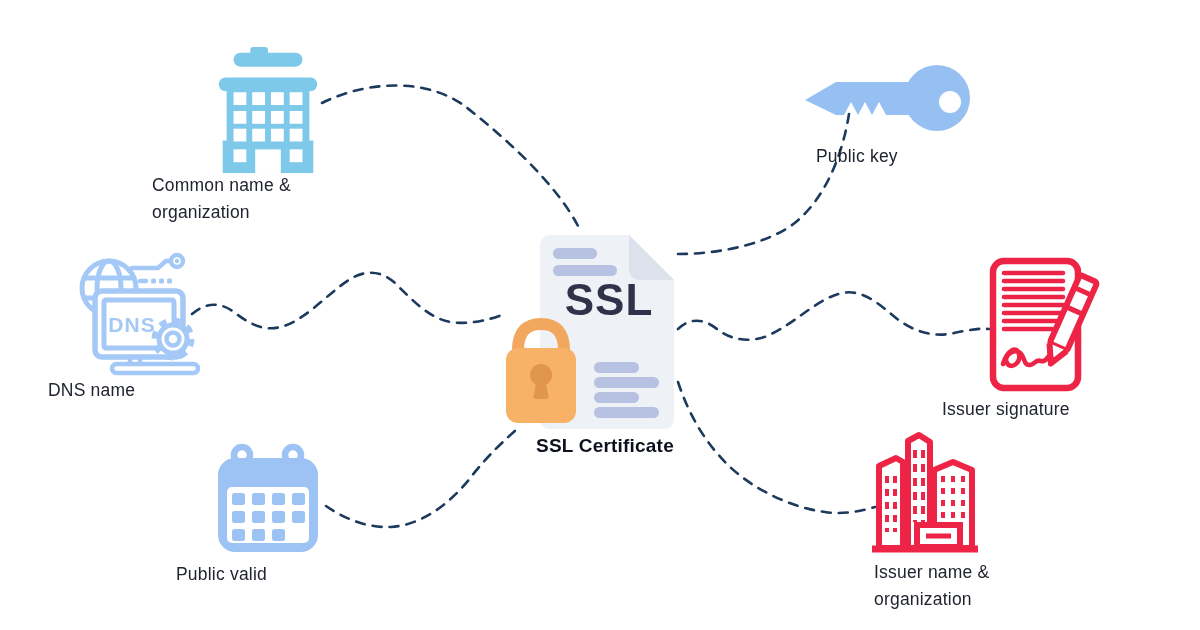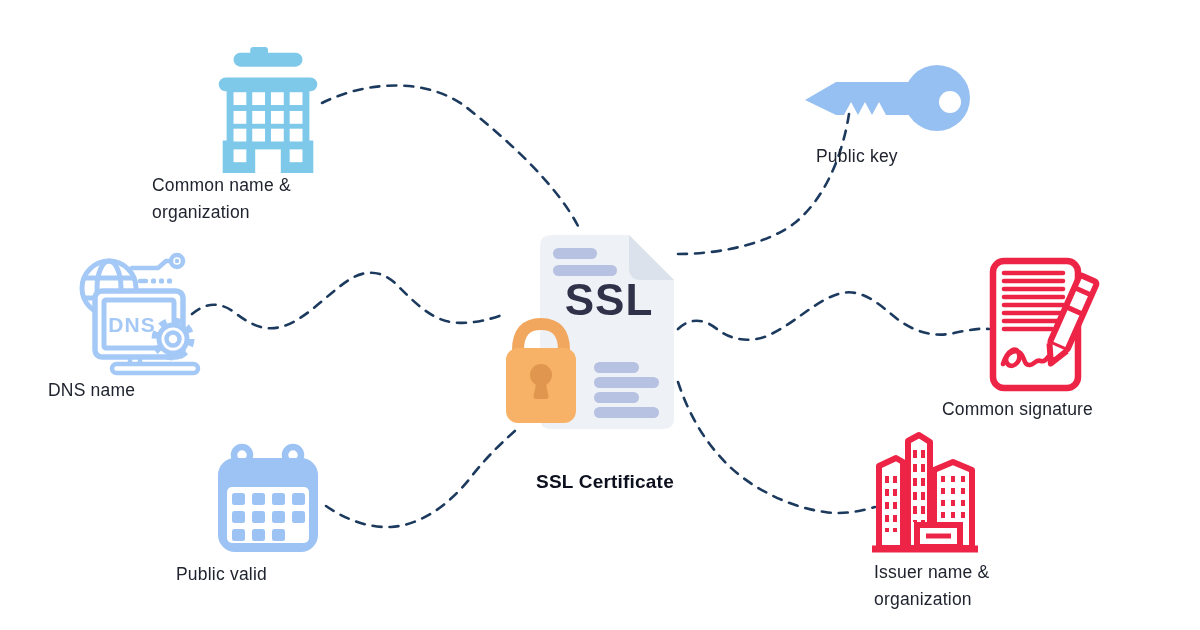--- a/index.html
+++ b/index.html
@@ -7,21 +7,21 @@
     position:relative;width:1200px;height:630px;background:#ffffff;
     overflow:hidden;font-family:"Liberation Sans",sans-serif;
   }
   .abs{position:absolute;}
   .node-label{
     position:absolute;text-align:left;font-size:17.5px;line-height:27px;
     color:#20242f;letter-spacing:.2px;
   }
   .center-label{
     position:absolute;text-align:center;font-size:19px;line-height:24px;
-    font-weight:700;color:#0d111f;letter-spacing:.2px;margin-top:36px;
+    font-weight:700;color:#0d111f;letter-spacing:.2px;
   }
   svg{display:block;overflow:visible;}
   .doc-ssl-text{
     font-family:"Liberation Sans",sans-serif;font-weight:700;font-size:44px;
     letter-spacing:1px;fill:#30324a;
   }
   .dns-screen-text{
     font-family:"Liberation Sans",sans-serif;font-weight:700;font-size:21px;
     letter-spacing:1px;fill:#a5c9f6;
   }
@@ -127,21 +127,21 @@
     <path d="M 17 112 C 21 98, 31 93, 33 102 C 35 111, 25 118, 21 111 C 17 104, 27 97, 33 100 C 39 103, 37 114, 44 113 C 49 112, 50 107, 55 109 C 58 110, 60 108, 62 105" fill="none" stroke="#ee2446" stroke-width="4.6" stroke-linecap="round"></path>
     <g transform="translate(86,64) rotate(24)">
       <rect x="-9.5" y="-41" width="19" height="75" rx="3" fill="#ffffff" stroke="#ee2446" stroke-width="6" stroke-linejoin="round"></rect>
       <line x1="-9.5" y1="-27" x2="9.5" y2="-27" stroke="#ee2446" stroke-width="5"></line>
       <line x1="-9.5" y1="-6" x2="9.5" y2="-6" stroke="#ee2446" stroke-width="5"></line>
       <path d="M -9.5 34 L 0 52 L 9.5 34" fill="#ffffff" stroke="#ee2446" stroke-width="6" stroke-linejoin="round"></path>
       <path d="M -3.5 45 L 0 52 L 3.5 45 Z" fill="#ee2446"></path>
     </g>
   </svg>
   <div class="node-label" style="left:942px;top:396px;width:190px">
-    <div>Common signature</div>
+    <div>Issuer signature</div>
   </div>
 
   <svg class="abs" style="left:215px;top:443px" width="108" height="112" viewBox="0 0 108 112">
     <circle cx="27" cy="12" r="8" fill="none" stroke="#9cc3f4" stroke-width="6.5"></circle>
     <circle cx="78" cy="12" r="8" fill="none" stroke="#9cc3f4" stroke-width="6.5"></circle>
     <rect x="3" y="15" width="100" height="94" rx="17" fill="#9cc3f4"></rect>
     <rect x="12" y="44" width="82" height="56" rx="5" fill="#ffffff"></rect>
     <g fill="#9cc3f4">
       <rect x="17" y="50" width="13" height="12" rx="2.5"></rect>
         <rect x="37" y="50" width="13" height="12" rx="2.5"></rect>

